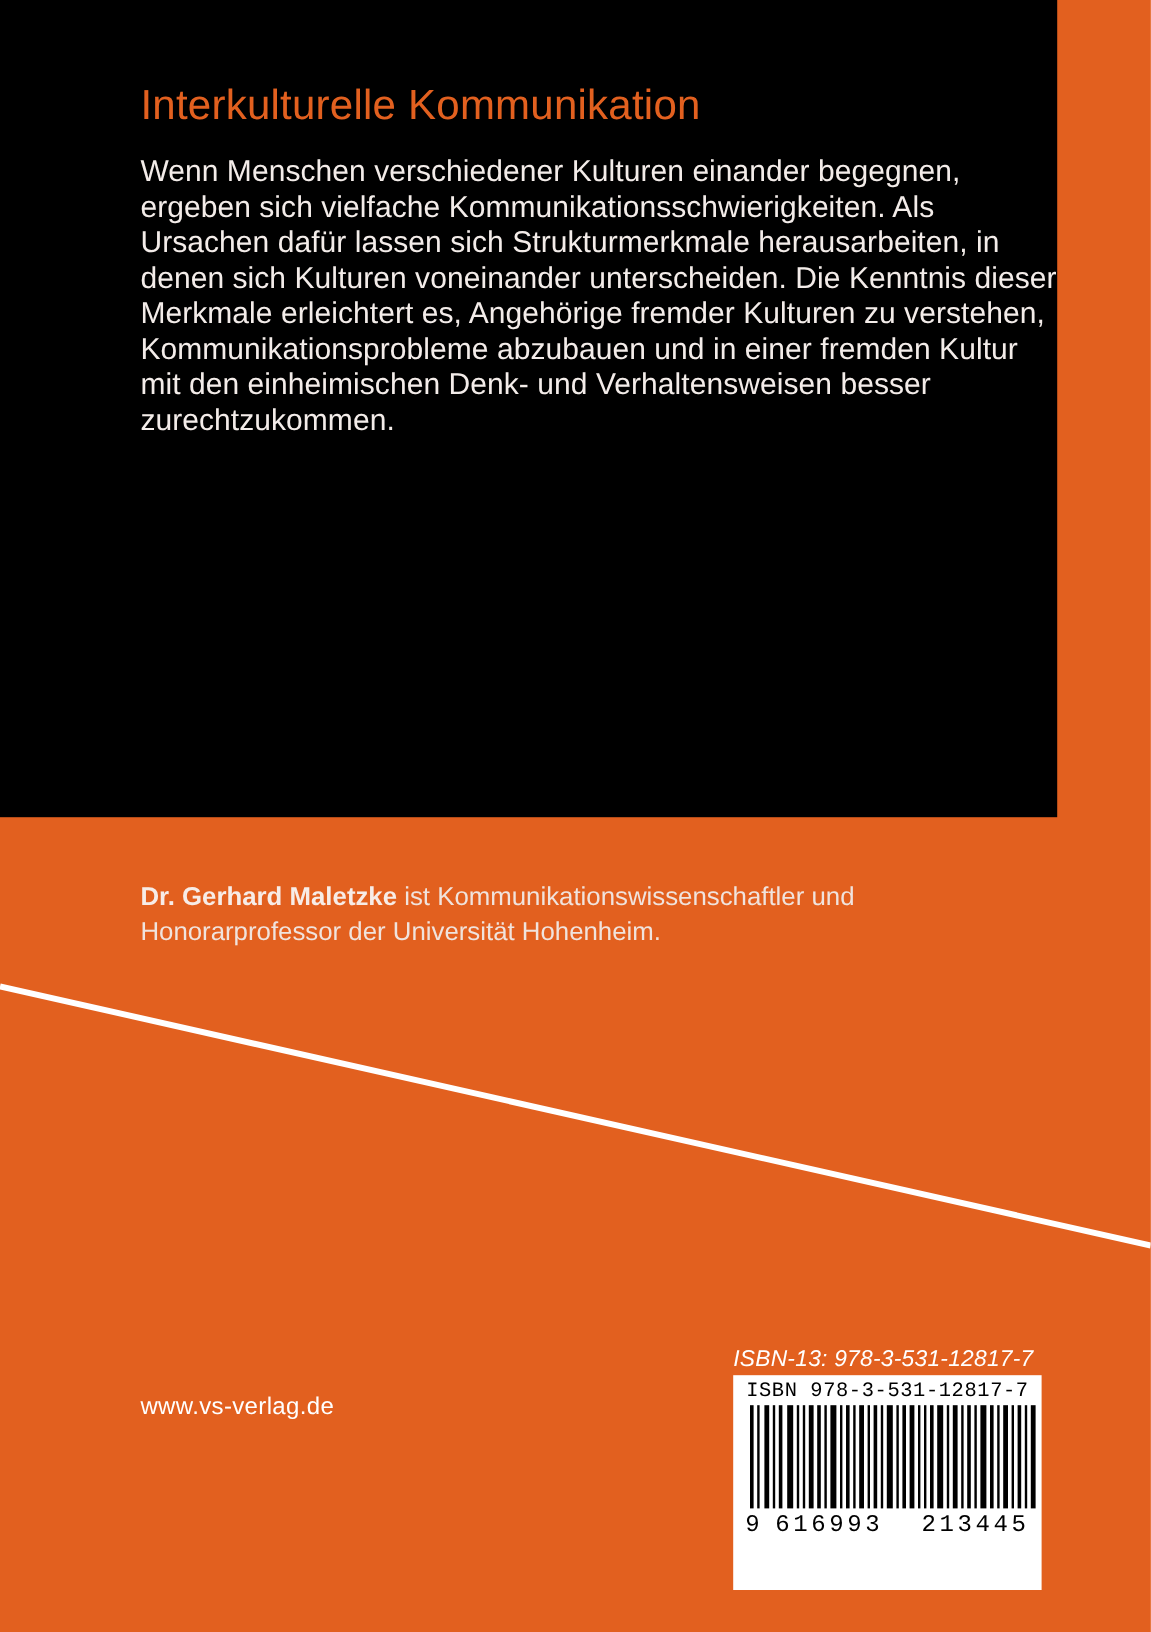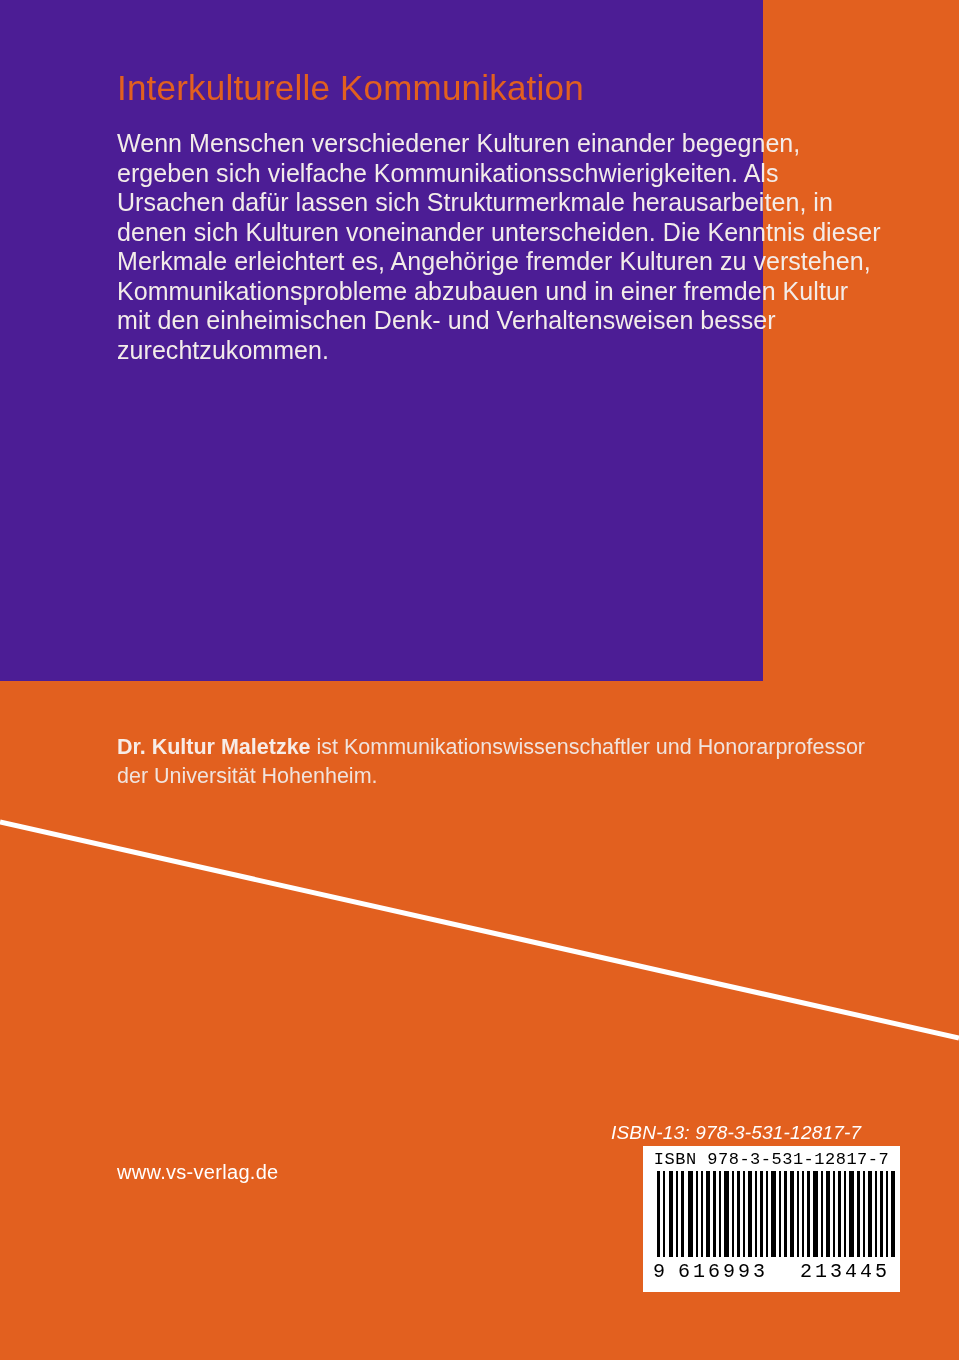--- a/index.html
+++ b/index.html
@@ -15,23 +15,23 @@
     width: 959px;
     height: 1360px;
     overflow: hidden;
     background: #e2601f;
   }
   
   .top-panel {
     position: absolute;
     left: 0;
     top: 0;
-    width: 763px;
+    width: 881px;
     height: 681px;
-    background: #4c1d95;
+    background: #000000;
   }
   .blurb-title {
     position: absolute;
     left: 117px;
     top: 67px;
     width: 790px;
     font-size: 35px;
     line-height: 42px;
     color: #e2601f;
     letter-spacing: 0.2px;
@@ -119,24 +119,24 @@
     position: absolute;
     left: 611px;
     top: 1122px;
     font-size: 19px;
     color: #ffffff;
     letter-spacing: 0.2px;
     font-style: italic;
   }
   .barcode-box {
     position: absolute;
-    left: 643px;
+    left: 611px;
     top: 1146px;
     width: 257px;
-    height: 146px;
+    height: 179px;
     background: #ffffff;
     box-sizing: border-box;
     padding: 4px 6px 3px 6px;
   }
   .barcode-top-text {
     font-size: 17px;
     letter-spacing: 0.5px;
     color: #000000;
     text-align: center;
     font-family: "Liberation Mono", monospace;
@@ -169,21 +169,21 @@
 <body>
 
 <div id="cover">
 
   <div class="top-panel">
     <div class="blurb-title">Interkulturelle Kommunikation</div>
     <div class="blurb-body">Wenn Menschen verschiedener Kulturen einander begegnen, ergeben sich vielfache Kommunikationsschwierigkeiten. Als Ursachen dafür lassen sich Strukturmerkmale herausarbeiten, in denen sich Kulturen voneinander unterscheiden. Die Kenntnis dieser Merkmale erleichtert es, Angehörige fremder Kulturen zu verstehen, Kommunikationsprobleme abzubauen und in einer fremden Kultur mit den einheimischen Denk- und Verhaltensweisen besser zurechtzukommen.</div>
   </div>
 
   <div class="author-block">
-    <span class="name">Dr. Kultur Maletzke</span><span> ist Kommunikationswissenschaftler und Honorarprofessor der Universität Hohenheim.</span>
+    <span class="name">Dr. Gerhard Maletzke</span><span> ist Kommunikationswissenschaftler und Honorarprofessor der Universität Hohenheim.</span>
   </div>
 
   <svg class="diagonal" viewBox="0 0 959 260" preserveAspectRatio="none">
     <line x1="0" y1="32" x2="959" y2="248" stroke="#ffffff" stroke-width="5"></line>
   </svg>
 
   <div class="website">www.vs-verlag.de</div>
 
 
   <div class="isbn-line">ISBN-13: 978-3-531-12817-7</div>

